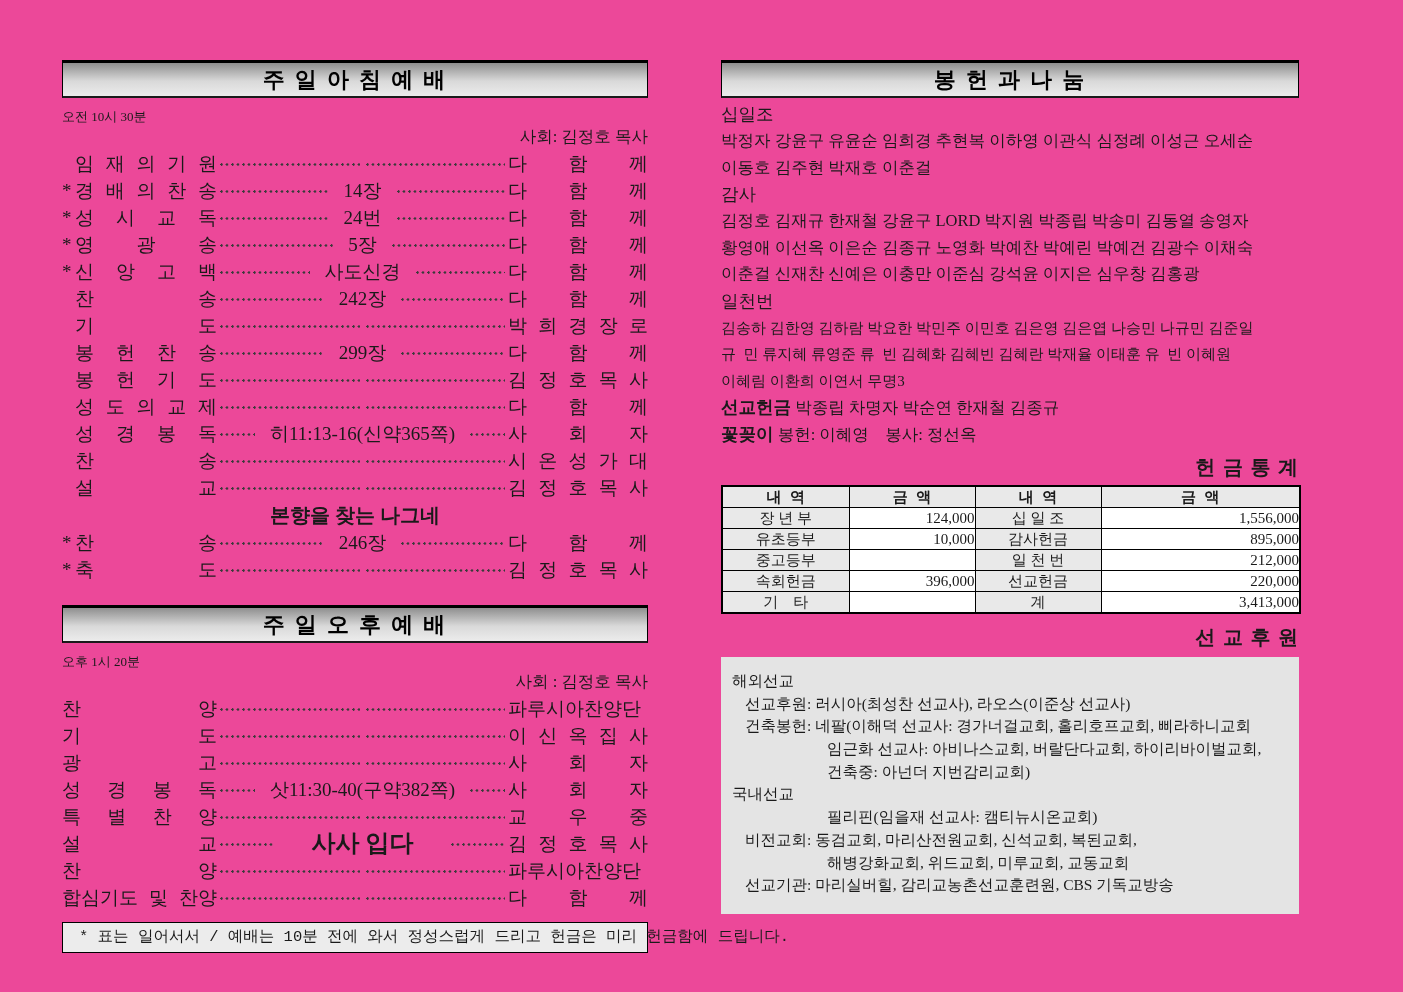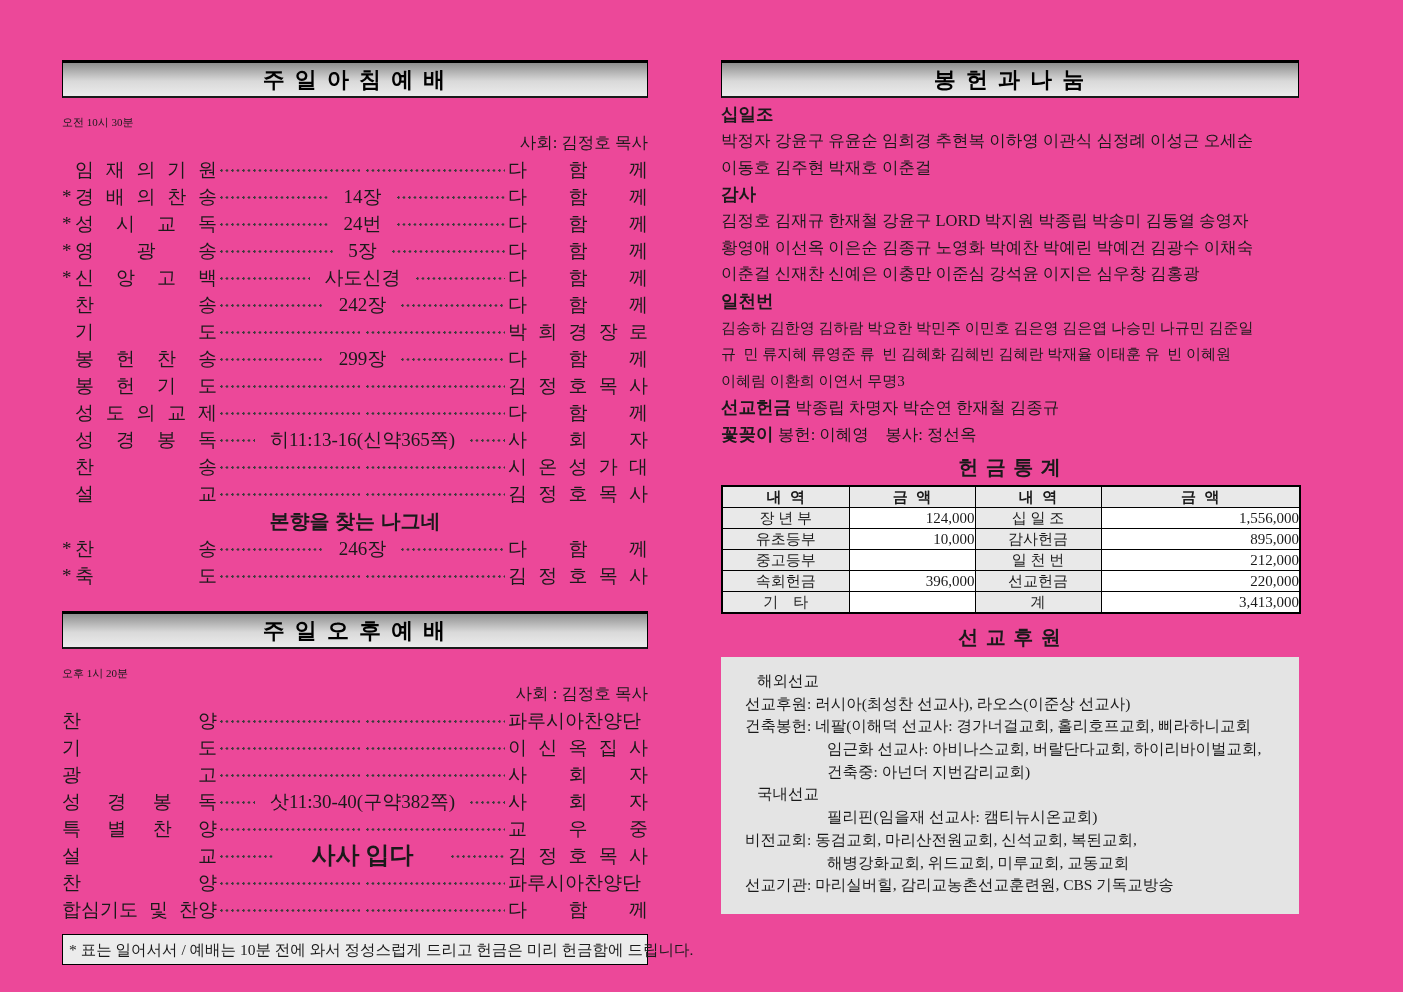--- a/index.html
+++ b/index.html
@@ -7,63 +7,63 @@
         font-family:"Liberation Serif","DejaVu Serif",serif;overflow:hidden;}
   .col{position:absolute;top:60px;}
   #left-col{left:62px;width:586px;}
   #right-col{left:721px;width:578px;}
 
   .bar{border:1px solid #000;border-top:3px solid #000;border-bottom:2px solid #1a1a1a;
        background:linear-gradient(180deg,#8f8f8f 0%,#d9d9d9 55%,#ececec 100%);
        height:33px;line-height:33px;text-align:center;font-family:"Liberation Sans","DejaVu Sans",sans-serif;
        font-weight:bold;font-size:22px;letter-spacing:2px;color:#000;}
 
-  .time{margin-top:15px;font-size:11px;height:19px;line-height:19px;}
+  .time{margin-top:9px;font-size:13px;height:19px;line-height:19px;}
   .mod{font-size:16.5px;height:21px;line-height:21px;text-align:right;margin-bottom:3px;}
 
   .row{display:flex;align-items:center;line-height:27px;height:27px;font-size:19px;}
   .star{width:13px;flex:none;display:inline-block;}
   .lab{width:142px;flex:none;text-align:justify;text-align-last:justify;white-space:nowrap;}
   .pm .lab{width:155px;}
   .dots{flex:1;height:3px;align-self:center;margin:2px 3px 0 3px;
         background-image:radial-gradient(circle at 1.5px 1.5px,#3a3a3a 1.05px,transparent 1.4px);
         background-size:5.5px 3px;background-repeat:repeat-x;}
   .val{flex:none;padding:0 12px;white-space:nowrap;}
   .val:empty{padding:0;}
   .val.bold{font-weight:bold;padding:0 34px;font-size:24px;}
   .per{width:140px;flex:none;text-align:justify;text-align-last:justify;white-space:nowrap;}
 
   .sermon{height:28px;line-height:28px;text-align:center;font-weight:bold;font-size:20px;
-          font-family:Liberation Sans, sans-serif;}
+          font-family:Liberation Serif, serif;}
 
   .note{margin-top:11px;border:1px solid #000;background:#ececec;font-size:15.5px;
-        padding:4px 6px;line-height:21px;white-space:nowrap;}
-
-  .sec-head{font-weight:bold;font-size:17.5px;line-height:27px;height:27px;
+        padding:4px 16px;line-height:21px;white-space:nowrap;font-family:Liberation Mono, monospace;}
+
+  .sec-head{font-weight:normal;font-size:17.5px;line-height:27px;height:27px;
             font-family:"Liberation Sans","DejaVu Sans",sans-serif;}
   .nline{font-size:16.5px;line-height:26.5px;height:26.5px;white-space:pre;}
   .small-names .nline{font-size:15px;}
   .inline-row{line-height:27px;height:27px;font-size:16.5px;white-space:pre;}
   .inline-row .h{font-weight:bold;font-size:17.5px;font-family:"Liberation Sans","DejaVu Sans",sans-serif;}
 
-  .subtitle{margin-top:5px;text-align:center;font-weight:bold;font-size:20px;line-height:28px;
+  .subtitle{margin-top:5px;text-align:right;font-weight:bold;font-size:20px;line-height:28px;
             letter-spacing:1px;font-family:"Liberation Sans","DejaVu Sans",sans-serif;}
 
   table.stats{margin-top:4px;width:100%;border-collapse:collapse;table-layout:fixed;border:2px solid #000;}
   table.stats td,table.stats th{border:1px solid #000;height:20px;padding:0;font-size:15px;line-height:20px;
             white-space:pre;overflow:hidden;}
   table.stats th{background:#e9e9e9;font-weight:bold;text-align:center;
             font-family:"Liberation Sans","DejaVu Sans",sans-serif;}
   td.lbl{background:#e9e9e9;text-align:center;}
   td.amt{background:#fff;text-align:right;padding-right:34px;}
   col.c1{width:127px;}col.c2{width:126px;}col.c3{width:126px;}col.c4{width:199px;}
 
   .mission-box{margin-top:6px;background:#e4e4e4;padding:13px 0 17px 0;}
   .mline{font-size:15.5px;line-height:22.7px;height:22.7px;white-space:pre;}
-  .ind0{padding-left:11px;margin-left:25px;}
+  .ind0{padding-left:11px;}
   .ind1{padding-left:24px;}
   .ind2{padding-left:106px;}
 </style>
 </head>
 <body>
 
 <div id="page">
 
   <div id="left-col" class="col">
 

